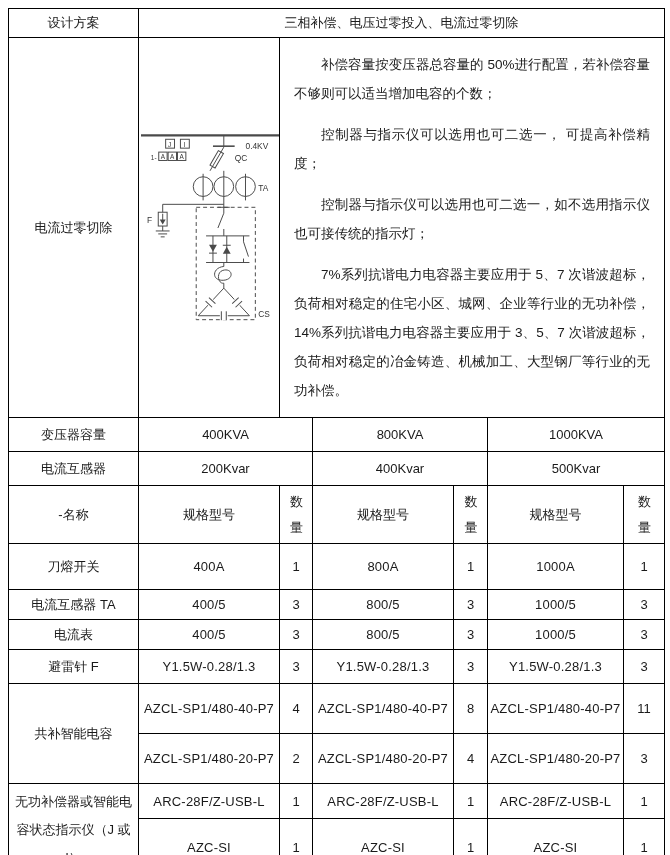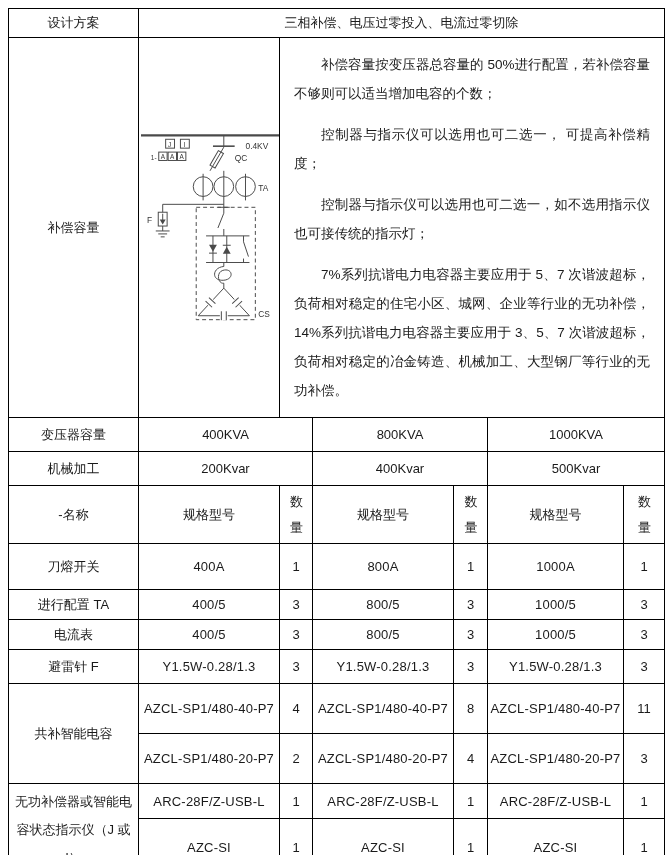--- a/index.html
+++ b/index.html
@@ -69,21 +69,21 @@
       <col style="width:41px">
   </colgroup>
 
   <tbody>
       <tr style="height:29px">
     <td class="labelcell">设计方案</td>
     <td colspan="6">三相补偿、电压过零投入、电流过零切除</td>
   </tr>
 
   <tr style="height:314px">
-    <td class="labelcell">补偿容量</td>
+    <td class="labelcell">电流过零切除</td>
     <td class="diagramcell">
       <svg class="oneline" width="139" height="314" viewBox="0 0 141 314" fill="none" stroke="#4a4a4a" stroke-width="1">
 
         <line x1="0" y1="63" x2="141" y2="63" stroke-width="2.2"></line>
         <text x="106" y="77" font-size="8.5" stroke="none">0.4KV</text>
 
         <line x1="84" y1="63" x2="84" y2="74"></line>
         <line x1="73" y1="74" x2="95" y2="74" stroke-width="1.6"></line>
 
         <g>
@@ -185,21 +185,21 @@
   </tr>
 
   <tr style="height:34px">
     <td class="labelcell">变压器容量</td>
     <td colspan="2">400KVA</td>
     <td colspan="2">800KVA</td>
     <td colspan="2">1000KVA</td>
   </tr>
 
   <tr style="height:34px">
-    <td class="labelcell">机械加工</td>
+    <td class="labelcell">电流互感器</td>
     <td colspan="2">200Kvar</td>
     <td colspan="2">400Kvar</td>
     <td colspan="2">500Kvar</td>
   </tr>
 
   <tr style="height:58px">
     <td class="labelcell">-名称</td>
     <td>规格型号</td>
     <td class="qtycell"><span class="vert">数量</span></td>
     <td>规格型号</td>
@@ -212,21 +212,21 @@
     <td class="labelcell">刀熔开关</td>
     <td class="speccell">400A</td>
     <td class="qtycell">1</td>
     <td class="speccell">800A</td>
     <td class="qtycell">1</td>
     <td class="speccell">1000A</td>
     <td class="qtycell">1</td>
   </tr>
 
   <tr style="height:30px">
-    <td class="labelcell">进行配置 TA</td>
+    <td class="labelcell">电流互感器 TA</td>
     <td class="speccell">400/5</td>
     <td class="qtycell">3</td>
     <td class="speccell">800/5</td>
     <td class="qtycell">3</td>
     <td class="speccell">1000/5</td>
     <td class="qtycell">3</td>
   </tr>
 
   <tr style="height:30px">
     <td class="labelcell">电流表</td>

